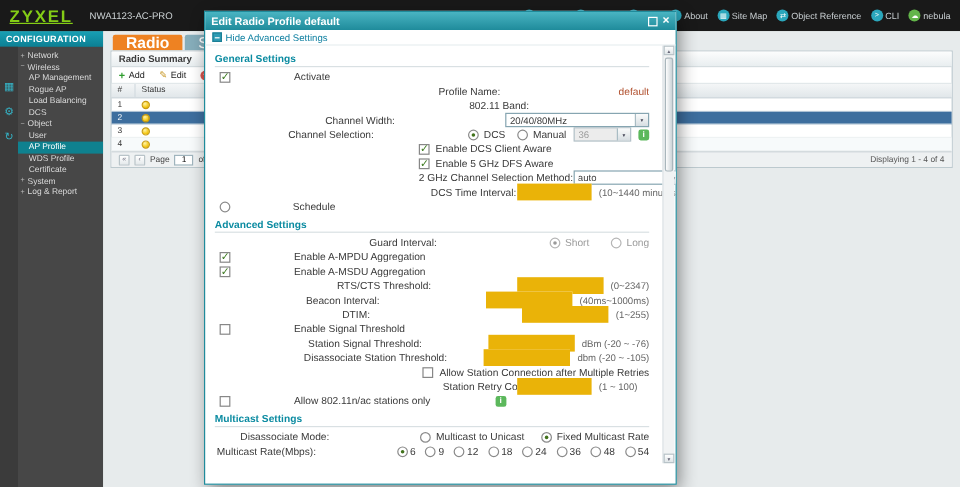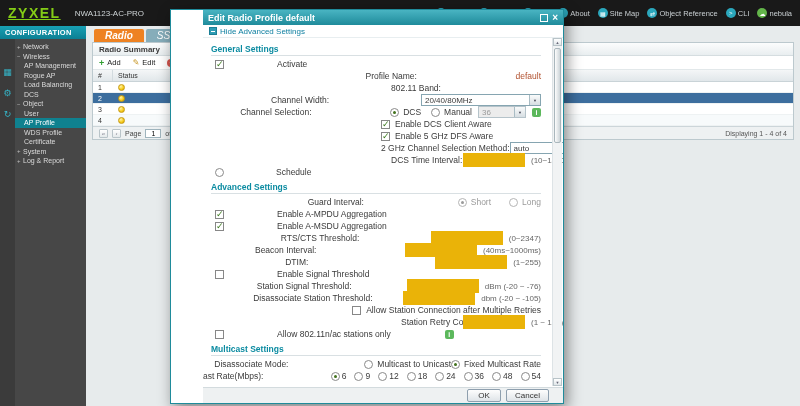--- a/index.html
+++ b/index.html
@@ -27,21 +27,21 @@
   .strip-icon { color:#35b3c6; font-size:9px; line-height:10px; cursor:pointer; font-style:normal; }
   .tree { flex:1; padding-top:3px; }
   .tree-item { height:9.5px; display:flex; align-items:center; font-size:7px; color:#dadada; padding-left:2px; white-space:nowrap; cursor:pointer; }
   .tree-item .marker { width:6px; color:#bdbdbd; font-size:6px; font-style:normal; flex:0 0 auto; }
   .tree-item.lvl1 { padding-left:9px; }
   .tree-item.active { background:#0f818f; color:#fff; }
 
   
   .main { position:absolute; left:86px; top:26px; width:714px; height:380px; background:#e7ebec; }
   .tabs { position:absolute; left:8px; top:3px; display:flex; gap:2px; }
-  .tab { height:13px; padding:0 11px; font-size:10px; color:#fff; display:flex; align-items:center; border-radius:2px 2px 0 0; cursor:pointer;font-style:italic; }
+  .tab { height:13px; padding:0 11px; font-size:13px; color:#fff; display:flex; align-items:center; border-radius:2px 2px 0 0; cursor:pointer; }
   .tab.active { background:#ee8222; font-weight:bold; }
   .tab.inactive { background:#86adba; }
   .panel { position:absolute; left:6px; top:16px; width:702px; background:#fff; border:1px solid #bcc9ce; }
   .panel-title { height:13px; background:linear-gradient(#fcfdfd,#e9eef0); border-bottom:1px solid #d5dde0;
                  font-size:8px; font-weight:bold; color:#3c3c3c; display:flex; align-items:center; padding-left:6px; }
   .toolbar { height:14px; display:flex; align-items:center; gap:12px; padding-left:6px; font-size:7.5px; color:#222; border-bottom:1px solid #e2e8ea; }
   .tool { display:flex; align-items:center; gap:3px; cursor:pointer; }
   .ic-add { color:#2f9e2f; font-weight:bold; font-size:9px; font-style:normal; }
   .ic-edit { color:#c99a2c; font-size:8px; font-style:normal; }
   .ic-remove { width:8px; height:8px; border-radius:50%; background:#d6554e; color:#fff; font-size:7px; line-height:7px;
@@ -60,21 +60,21 @@
   .pagebar { height:13px; background:#eef1f2; border-top:1px solid #ccd5d9; display:flex; align-items:center;
              font-size:7px; color:#444; padding:0 6px; gap:4px; }
   .pg-btn { width:9px; height:9px; border:1px solid #b9c4c9; background:linear-gradient(#fff,#e4e9eb); font-size:6px;
             display:flex; align-items:center; justify-content:center; color:#667; border-radius:1px; cursor:pointer; font-style:normal; }
   .pg-input { width:16px; height:9px; border:1px solid #9fb4bd; font-size:7px; text-align:center; font-family:inherit; }
   .pg-gap { width:6px; }
   .displaying { margin-left:auto; color:#555; }
 
   
   .modal { position:absolute; left:170px; top:9px; width:394px; height:395px; background:#fff; border:1px solid #1f8b9b;
-           box-shadow:3px 5px 14px rgba(0,0,0,.45); z-index:10; display:flex; flex-direction:column;padding-left:32px; }
+           box-shadow:3px 5px 14px rgba(0,0,0,.45); z-index:10; display:flex; flex-direction:column; }
   .m-title { height:15px; flex:0 0 15px; background:linear-gradient(#49b4c2,#1f8b9b); color:#fff; font-size:9px; font-weight:bold;
              display:flex; align-items:center; padding:0 5px; }
   .m-icons { margin-left:auto; display:flex; gap:4px; align-items:center; }
   .m-popout { width:8px; height:8px; border:1px solid #fff; cursor:pointer; }
   .m-close { color:#fff; font-size:10px; line-height:8px; font-weight:bold; cursor:pointer; font-style:normal; }
   .m-toggle { height:13px; flex:0 0 13px; display:flex; align-items:center; gap:3px; padding-left:6px; font-size:8px;
               color:#0d7fa0; border-bottom:1px solid #e8eef0; cursor:pointer; }
   .tog-icon { width:8px; height:8px; background:#2f9db5; border:1px solid #1c7f96; position:relative; }
   .tog-icon::after { content:""; position:absolute; left:1px; right:1px; top:3px; height:1px; background:#fff; }
   .m-body { flex:1; overflow:hidden; padding:2px 22px 0 8px; font-size:8.5px; color:#3a3a3a; position:relative; }
@@ -529,19 +529,15 @@
     <div class="m-scroll">
       <span class="sb-btn sb-up">
           <i>▲</i>
         </span>
       <span class="sb-thumb"></span>
       <span class="sb-btn sb-down">
           <i>▼</i>
         </span>
     </div>
 
-    <div class="m-footer">
-      <span class="btn">OK</span>
-      <span class="btn">Cancel</span>
-    </div>
   </div>
 
 </div>
 
 </body></html>

